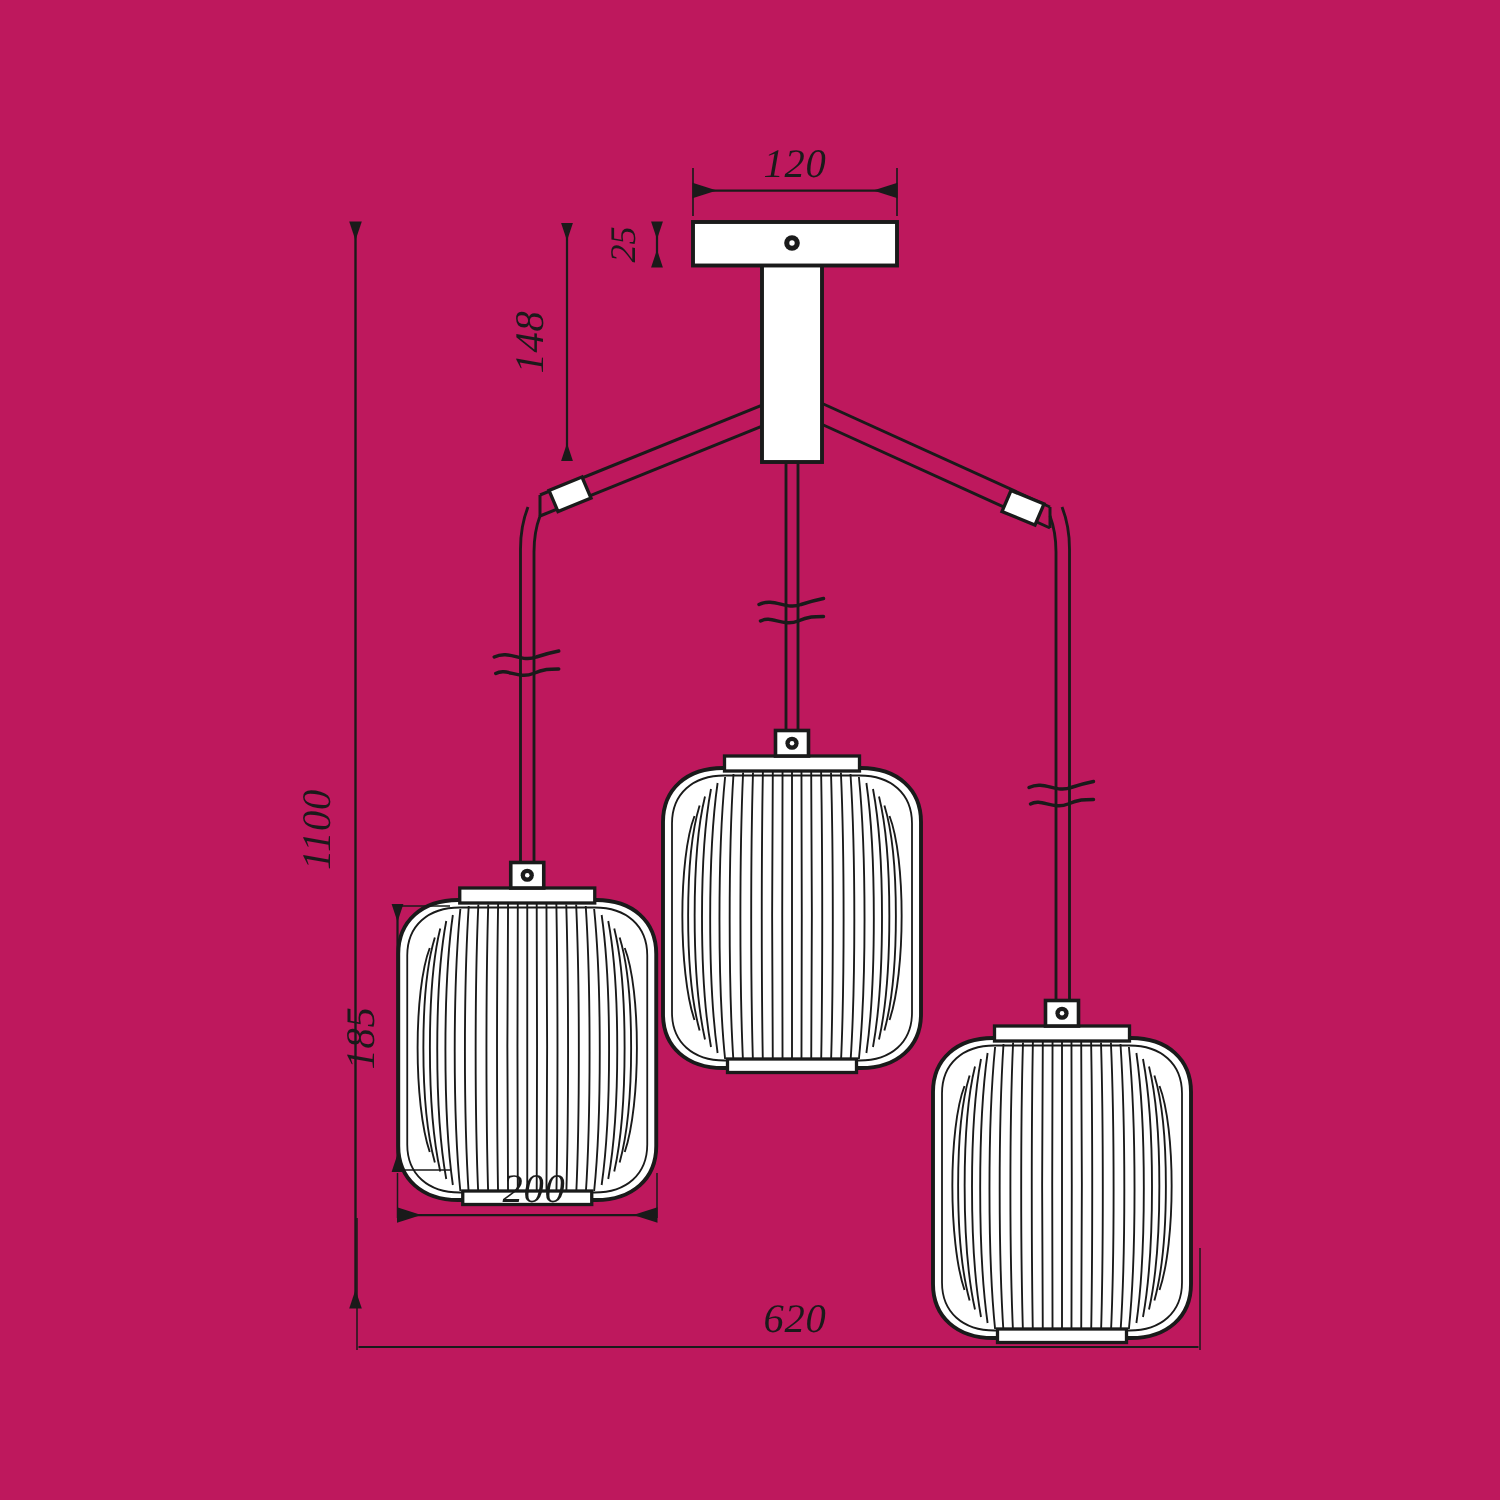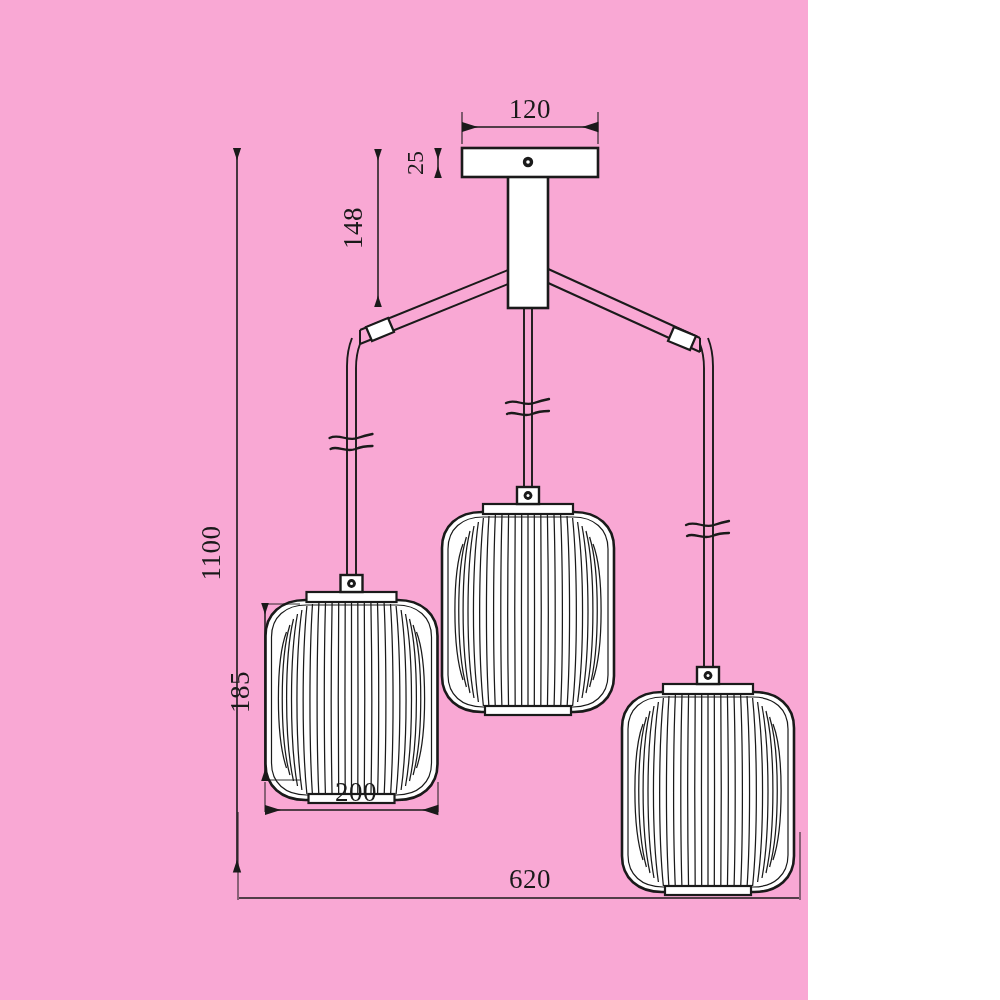--- a/index.html
+++ b/index.html
@@ -8,23 +8,24 @@
     background: #ffffff;
   }
   body {
     width: 1000px;
     height: 1000px;
     font-family: "Liberation Serif", "DejaVu Serif", serif;
     overflow: hidden;
   }
   #drawing-root {
     position: relative;
-    width: 808px;
+    width: 1000px;
     height: 1000px;
-    background: #f9a8d4;
+    background: #be185d;
+    font-style: italic;
   }
   #tech-svg {
     display: block;
     width: 1000px;
     height: 1000px;
   }
   .dim-text {
     font-family: "Liberation Serif", "DejaVu Serif", serif;
     font-size: 27px;
     fill: #1a1a1a;

